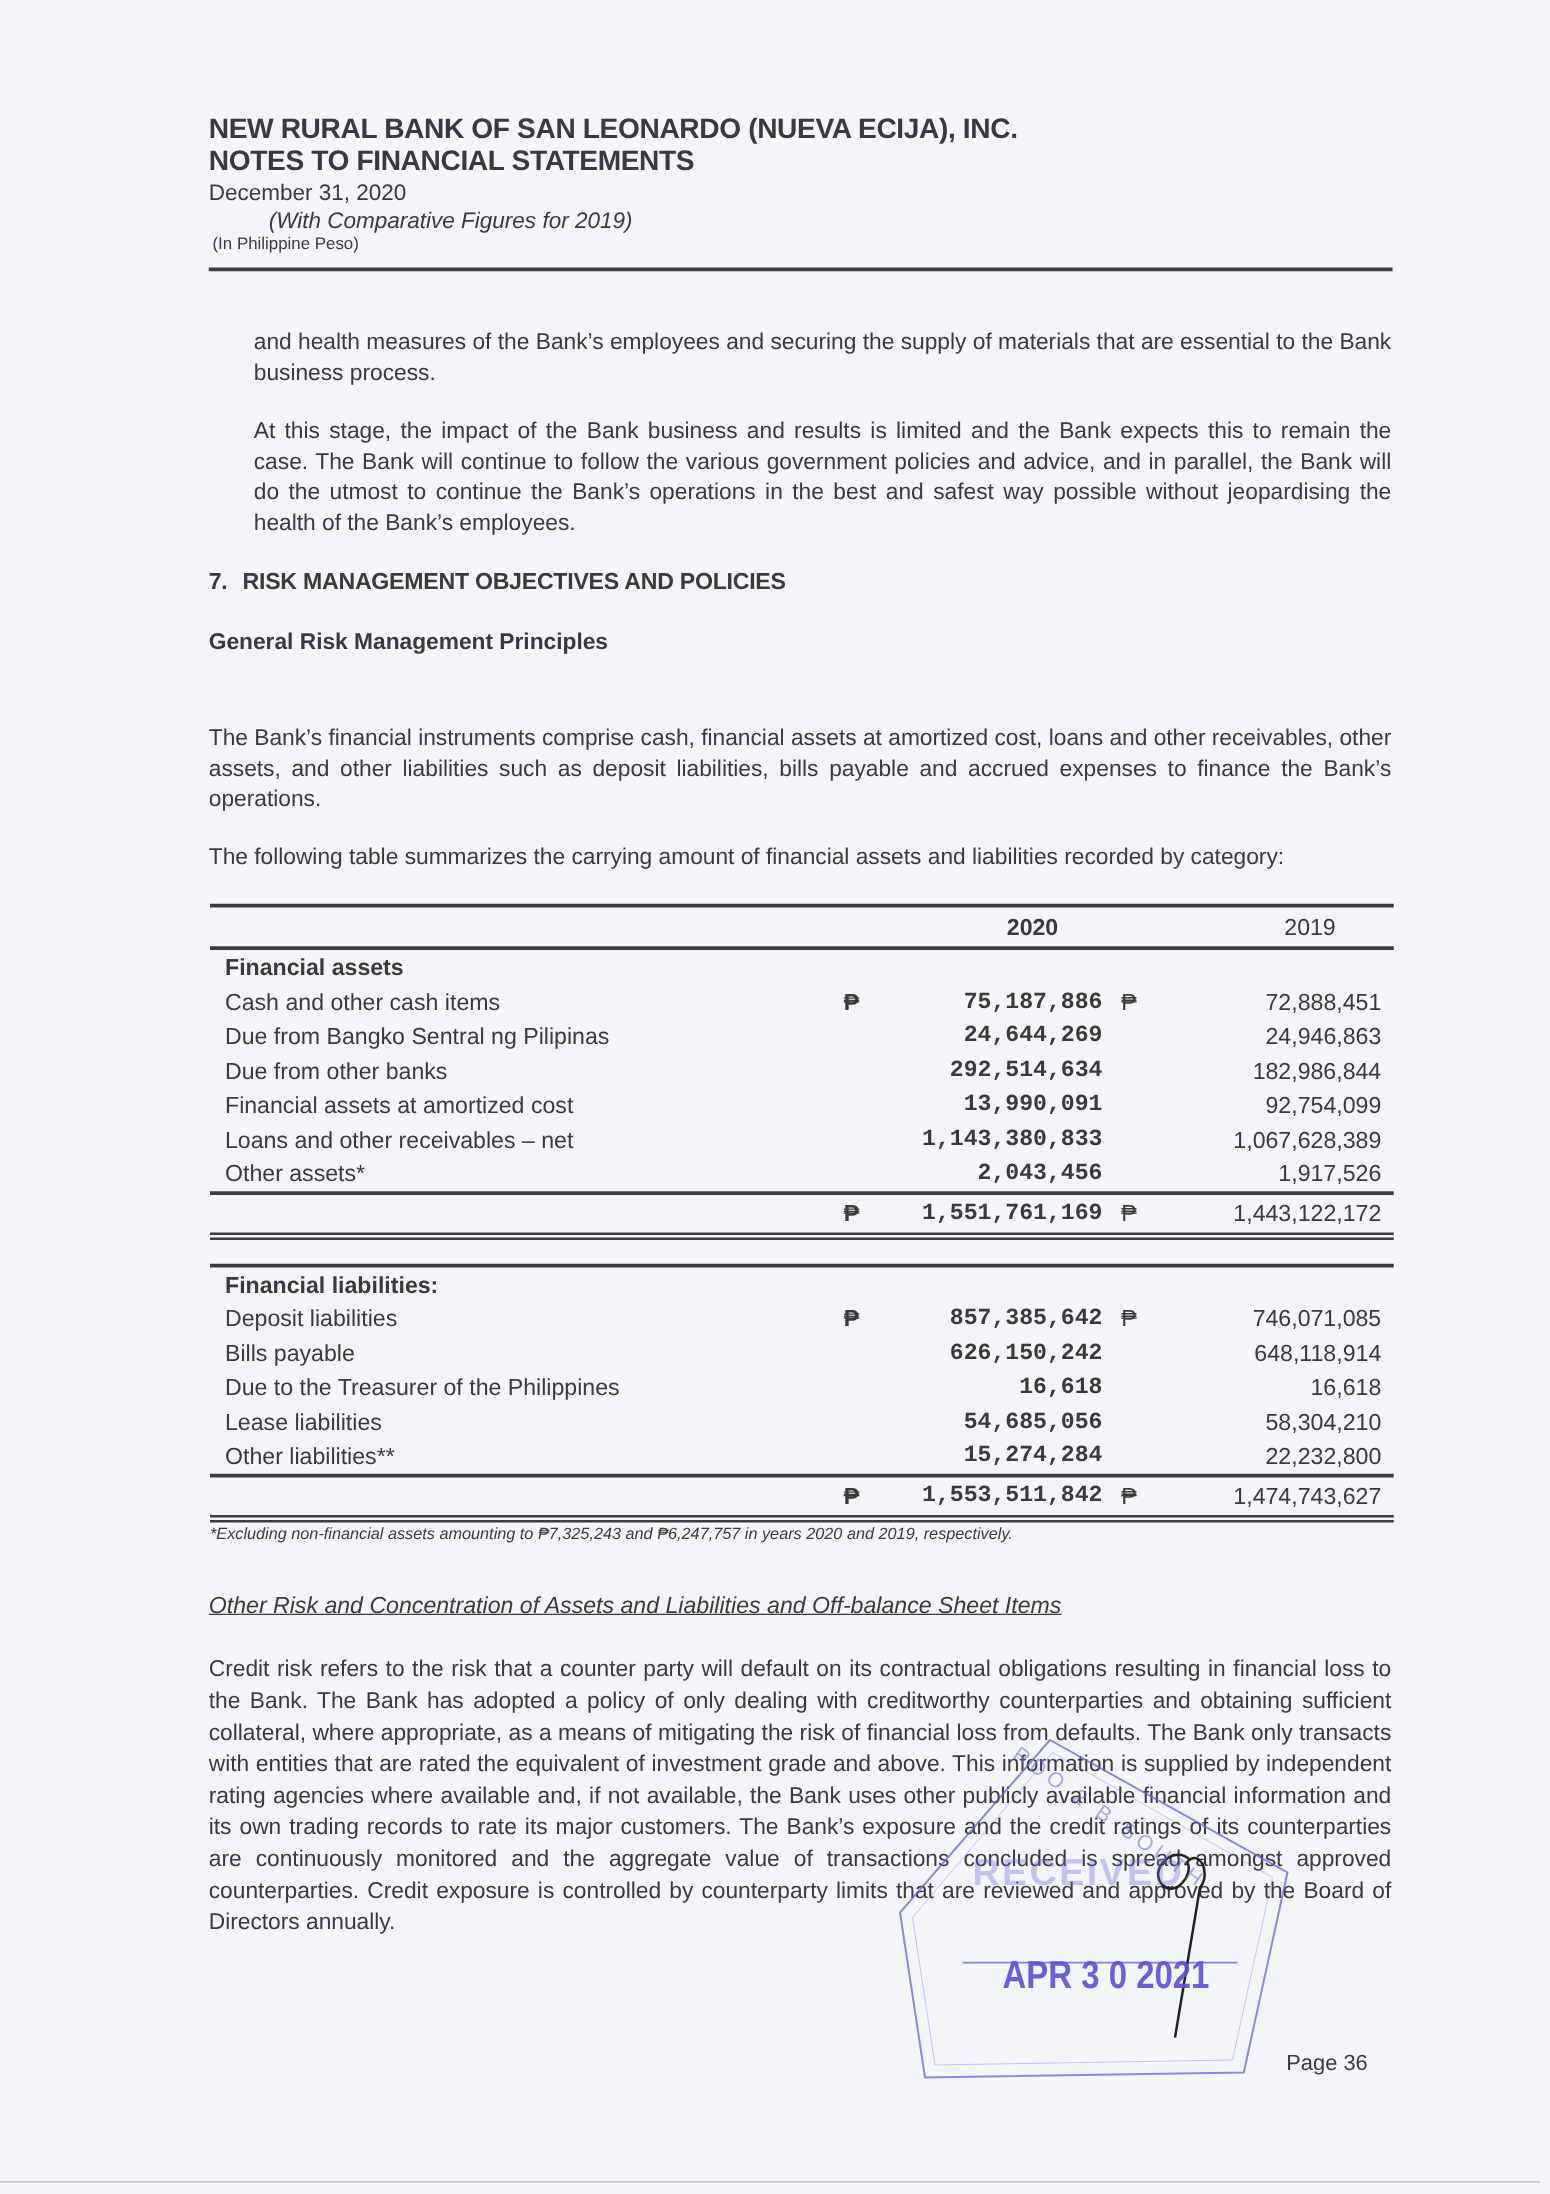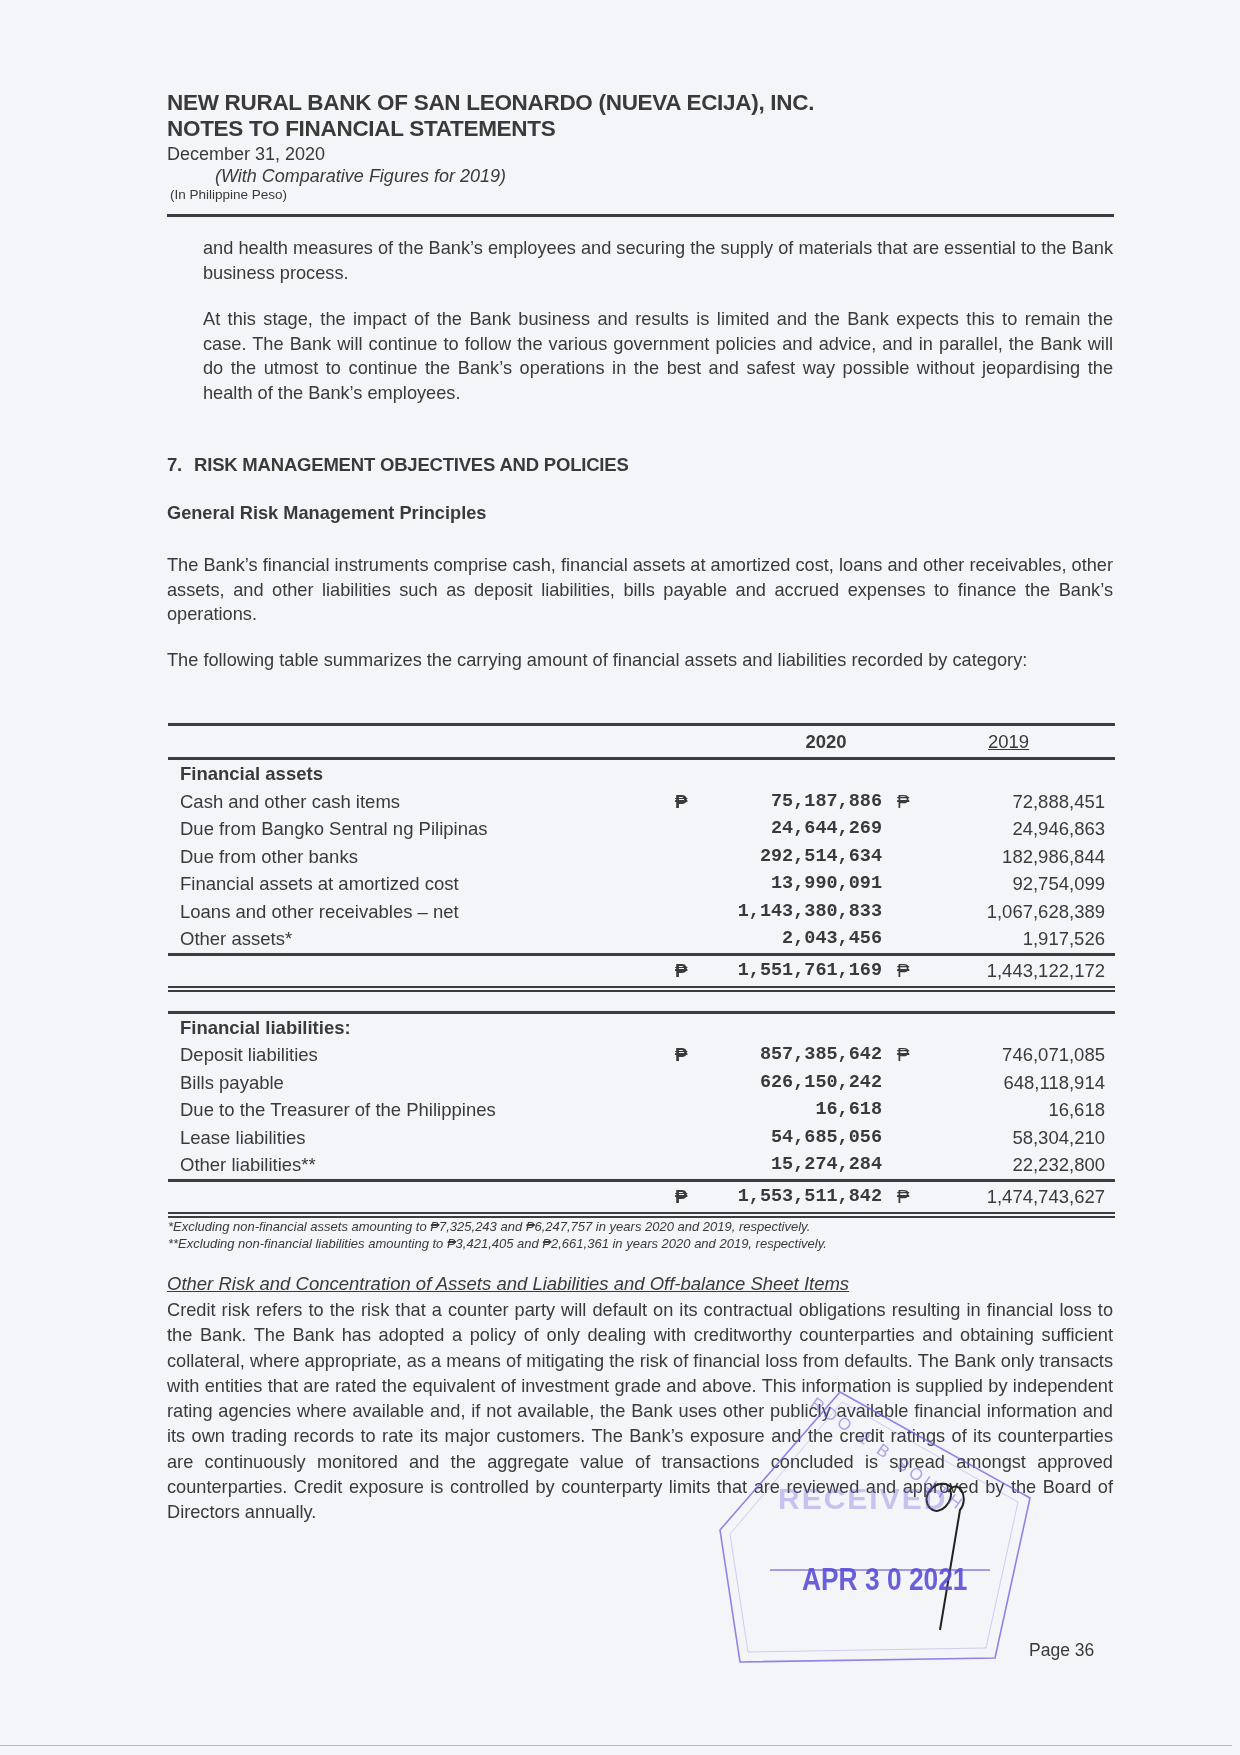--- a/index.html
+++ b/index.html
@@ -57,20 +57,21 @@
       width: 947px;
       height: 3px;
       background: #3d3d3d;
     }
     .para {
       position: absolute;
       font-size: 18.2px;
       line-height: 24.5px;
       text-align: justify;
       color: #3a3a3a;
+      margin-top: 25px;
     }
     .p1 { left: 203px; top: 236px; width: 910px; }
     .p2 { left: 203px; top: 307px; width: 910px; }
     .section-title {
       position: absolute;
       left: 167px;
       top: 454px;
       font-size: 18.5px;
       font-weight: bold;
       letter-spacing: -0.2px;
@@ -144,22 +145,21 @@
       position: absolute;
       left: 598px;
       width: 120px;
       text-align: center;
       font-weight: bold;
     }
     .head-row .h2019 {
       position: absolute;
       left: 820px;
       width: 120px;
-      text-align: left;
-      text-decoration: underline;
+      text-align: center;
     }
     .total-row { height: 30px; line-height: 30px; }
     .spacer { height: 19px; }
 
     .footnotes {
       position: absolute;
       left: 168px;
       top: 1218px;
       width: 950px;
       font-size: 13px;
@@ -347,21 +347,20 @@
       <span class="cur1">₱</span>
       <span class="v2020">1,553,511,842</span>
       <span class="cur2">₱</span>
       <span class="v2019">1,474,743,627</span>
     </div>
     <div class="rule-double"></div>
   </div>
 
   <div class="footnotes">
     <div>*Excluding non-financial assets amounting to ₱7,325,243 and ₱6,247,757 in years 2020 and 2019, respectively.</div>
-    <div>**Excluding non-financial liabilities amounting to ₱3,421,405 and ₱2,661,361 in years 2020 and 2019, respectively.</div>
   </div>
 
   <div class="credit-heading">Other Risk and Concentration of Assets and Liabilities and Off-balance Sheet Items</div>
   <div class="para p5">Credit risk refers to the risk that a counter party will default on its contractual obligations resulting in financial loss to the Bank. The Bank has adopted a policy of only dealing with creditworthy counterparties and obtaining sufficient collateral, where appropriate, as a means of mitigating the risk of financial loss from defaults. The Bank only transacts with entities that are rated the equivalent of investment grade and above. This information is supplied by independent rating agencies where available and, if not available, the Bank uses other publicly available financial information and its own trading records to rate its major customers. The Bank’s exposure and the credit ratings of its counterparties are continuously monitored and the aggregate value of transactions concluded is spread amongst approved counterparties. Credit exposure is controlled by counterparty limits that are reviewed and approved by the Board of Directors annually.</div>
 
   <svg class="stamp" viewBox="0 0 360 285" xmlns="http://www.w3.org/2000/svg">
     <polygon points="140,12 330,118 295,278 40,282 20,150" fill="none" stroke="#6a5fe0" stroke-width="1.6" opacity="0.75"></polygon>
     <polygon points="142,22 318,122 286,268 48,272 30,154" fill="none" stroke="#6a5fe0" stroke-width="0.8" opacity="0.35"></polygon>
     <line x1="70" y1="190" x2="290" y2="190" stroke="#6a5fe0" stroke-width="1.4" opacity="0.8"></line>
     <path d="M 252 108 C 240 95, 218 115, 230 128 C 240 138, 255 120, 250 110 M 248 112 C 258 96, 270 118, 260 130 L 240 250" fill="none" stroke="#222" stroke-width="2"></path>

